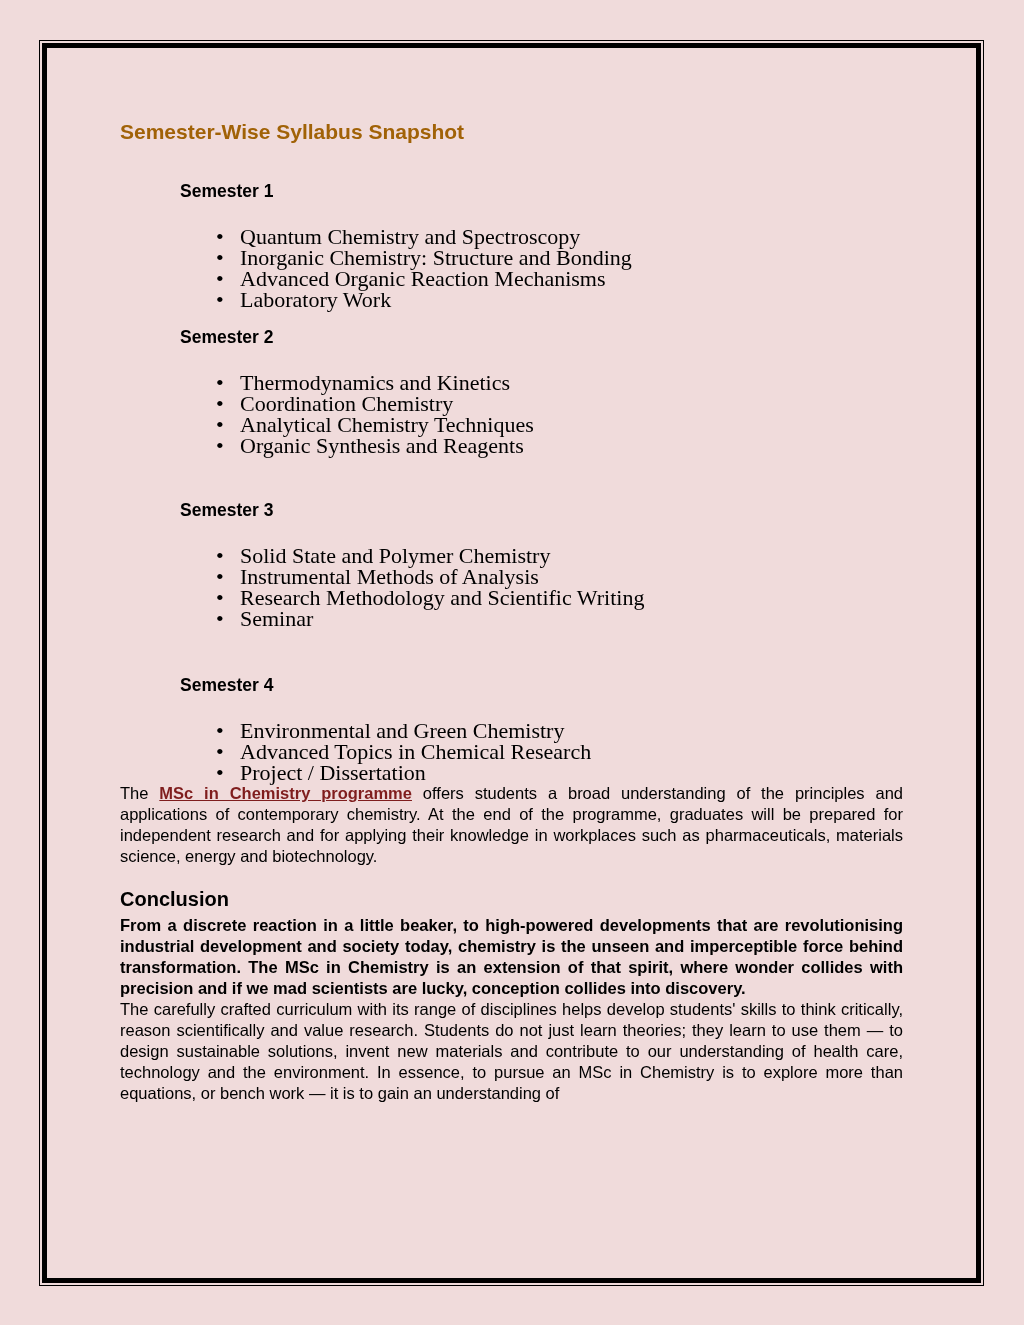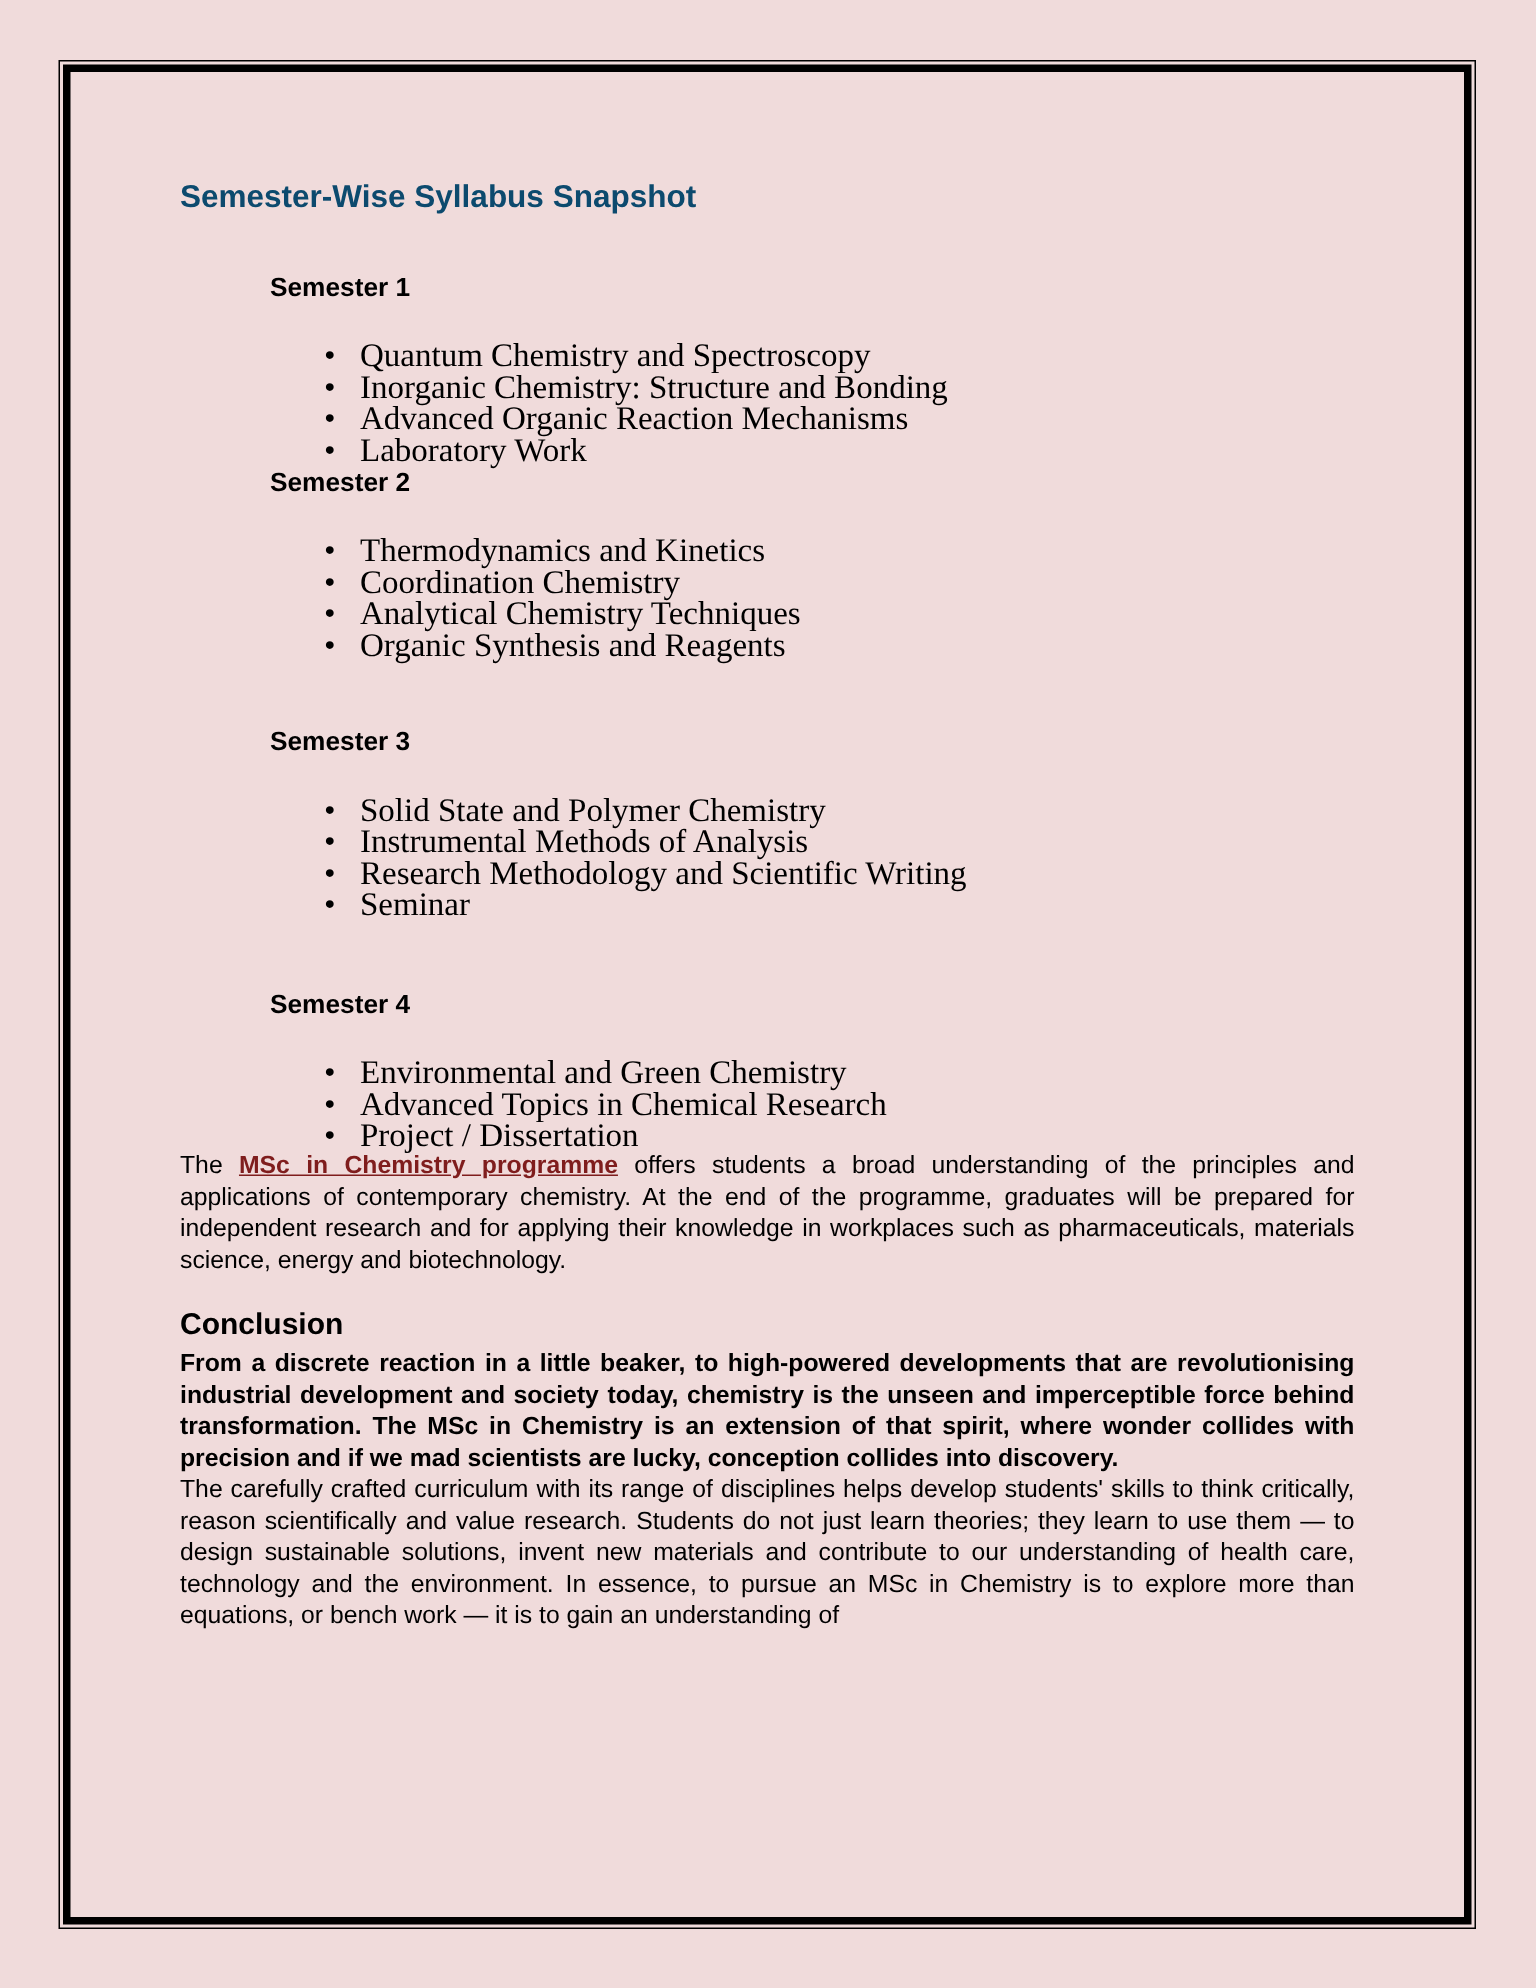--- a/index.html
+++ b/index.html
@@ -34,31 +34,31 @@
   .content {
     position: absolute;
     left: 120px;
     top: 120px;
     width: 783px;
   }
   .section-title {
     font-size: 21px;
     line-height: 24px;
     font-weight: bold;
-    color: #0c4a6e;
+    color: #a16207;
     margin: 0;
   }
   .sem-heading {
     font-size: 17.5px;
     line-height: 22px;
     font-weight: bold;
     color: #000;
     margin: 36px 0 0 60px;
   }
-  .sem-heading.gap-none { margin-top: 0; }
+  .sem-heading.gap-none { margin-top: 16px; }
   .sem-heading.gap-large { margin-top: 43px; }
   .sem-heading.gap-large2 { margin-top: 45px; }
   ul.course-list {
     list-style: none;
     margin: 24px 0 0 95px;
     padding: 0;
     font-size: 22px;
     line-height: 21px;
     font-family: Liberation Serif, serif;
   }

